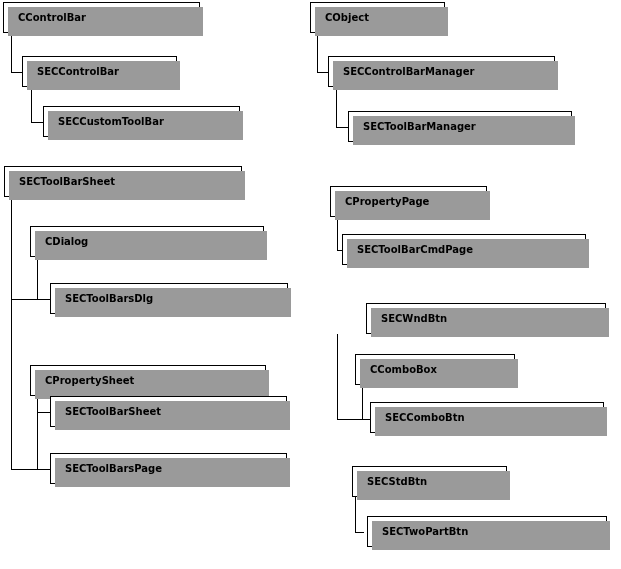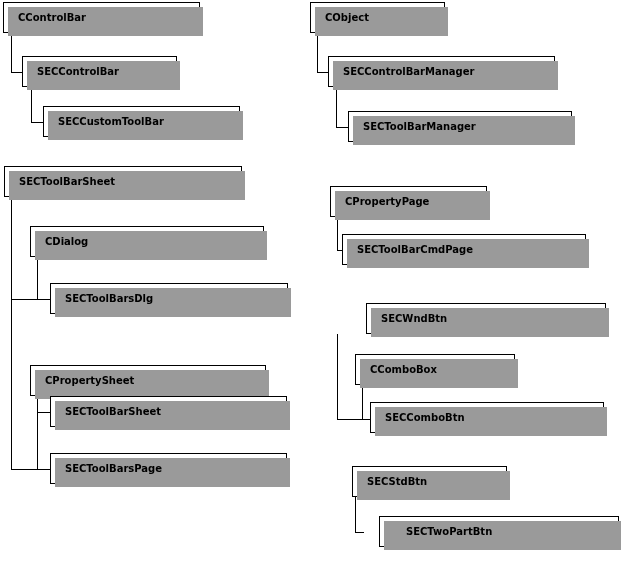--- a/index.html
+++ b/index.html
@@ -131,17 +131,17 @@
       </div>
       <div class="node" style="left: 355px; top: 354px; width: 160px; height: 31px;">
         <span class="node-label">CComboBox</span>
       </div>
       <div class="node" style="left: 370px; top: 402px; width: 234px; height: 31px;">
         <span class="node-label">SECComboBtn</span>
       </div>
       <div class="node" style="left: 352px; top: 466px; width: 155px; height: 31px;">
         <span class="node-label">SECStdBtn</span>
       </div>
-      <div class="node" style="left: 379px; top: 516px; width: 240px; height: 31px; padding-left: 12px;">
+      <div class="node" style="left: 367px; top: 516px; width: 240px; height: 31px;">
         <span class="node-label">SECTwoPartBtn</span>
       </div>
     </div>
 </div>
 
 </body></html>

